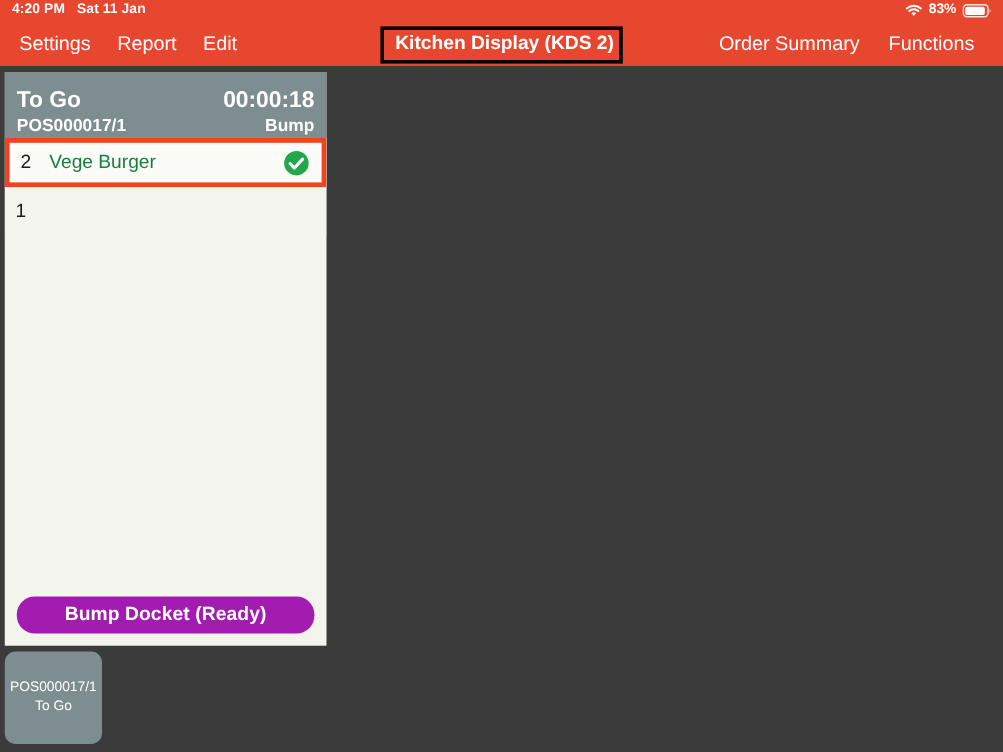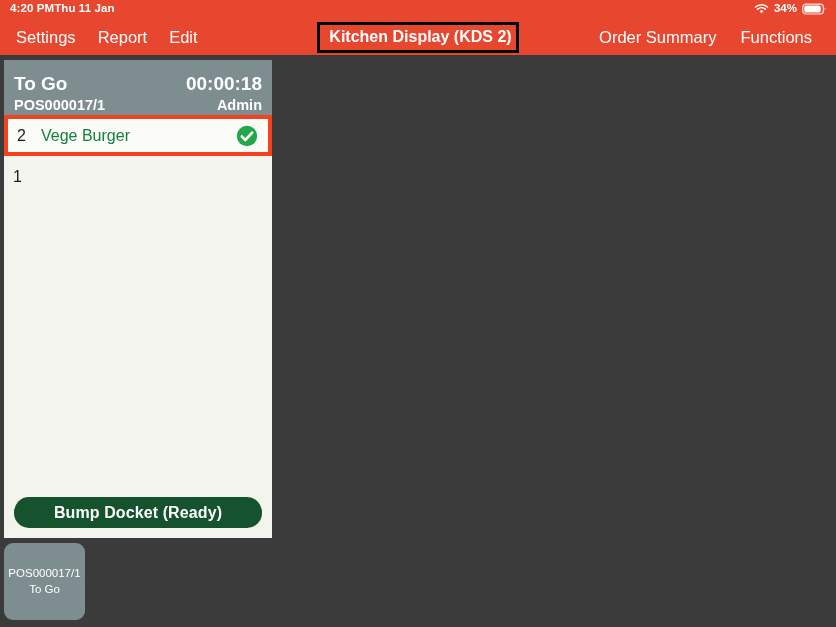--- a/index.html
+++ b/index.html
@@ -37,21 +37,21 @@
     left: 0; top: 0;
     width: 836px;
     height: 19px;
     color: #ffffff;
   }
   .status-left {
     position: absolute;
     left: 10px; top: 2px;
     display: flex;
     align-items: center;
-    gap: 0;
+    gap: 10px;
     font-size: 11.5px;
     font-weight: bold;
     letter-spacing: 0.1px;
   }
   .status-right {
     position: absolute;
     right: 9px; top: 2px;
     display: flex;
     align-items: center;
     gap: 5px;
@@ -230,21 +230,21 @@
     position: absolute;
     left: 0;
     bottom: 10px;
     width: 268px;
     display: flex;
     justify-content: center;
   }
   .bump-btn {
     width: 248px;
     height: 31px;
-    background: #14532d;
+    background: #a21caf;
     border-radius: 15px;
     border: none;
     color: #ffffff;
     font-size: 16px;
     font-weight: bold;
     font-family: "Liberation Sans", sans-serif;
     display: flex;
     align-items: center;
     justify-content: center;
     cursor: pointer;
@@ -286,31 +286,31 @@
 </head>
 <body>
 
 <div id="app">
 
   <div class="topbar">
 
     <div class="statusbar">
       <div class="status-left">
         <span>4:20 PM</span>
-        <span>Thu 11 Jan</span>
+        <span>Sat 11 Jan</span>
       </div>
       <div class="status-right">
         <span class="wifi-icon">
           <svg viewBox="0 0 16 12" width="15" height="12" aria-hidden="true">
             <path d="M8 10.6 L5.9 8.1 A3.3 3.3 0 0 1 10.1 8.1 Z" fill="#ffffff"></path>
             <path d="M3.9 6.2 A6.2 6.2 0 0 1 12.1 6.2" stroke="#ffffff" stroke-width="1.7" fill="none" stroke-linecap="round"></path>
             <path d="M1.7 3.9 A9.3 9.3 0 0 1 14.3 3.9" stroke="#ffffff" stroke-width="1.7" fill="none" stroke-linecap="round"></path>
           </svg>
         </span>
-        <span>34%</span>
+        <span>83%</span>
         <span class="battery-icon">
           <svg viewBox="0 0 26 12" width="25" height="12" aria-hidden="true">
             <rect x="0.8" y="0.8" width="21.4" height="10.4" rx="3" ry="3" fill="none" stroke="#ffffff" stroke-width="1.3" opacity="0.85"></rect>
             <rect x="2.4" y="2.4" width="17" height="7.2" rx="1.6" ry="1.6" fill="#ffffff"></rect>
             <path d="M23.6 4.2 A2.4 2.4 0 0 1 23.6 7.8 Z" fill="#ffffff" opacity="0.6"></path>
           </svg>
         </span>
       </div>
     </div>
 
@@ -336,21 +336,21 @@
 
   <div class="docket">
 
     <div class="docket-header">
       <div class="dh-row">
         <span class="dh-type">To Go</span>
         <span class="dh-timer">00:00:18</span>
       </div>
       <div class="dh-row">
         <span class="dh-ref">POS000017/1</span>
-        <span class="dh-user">Admin</span>
+        <span class="dh-user">Bump</span>
       </div>
     </div>
 
     <div class="docket-body">
 
       <div class="item-list">
 
         <div class="item-row selected">
           <span class="item-qty">2</span>
           <span class="item-name">Vege Burger</span>

